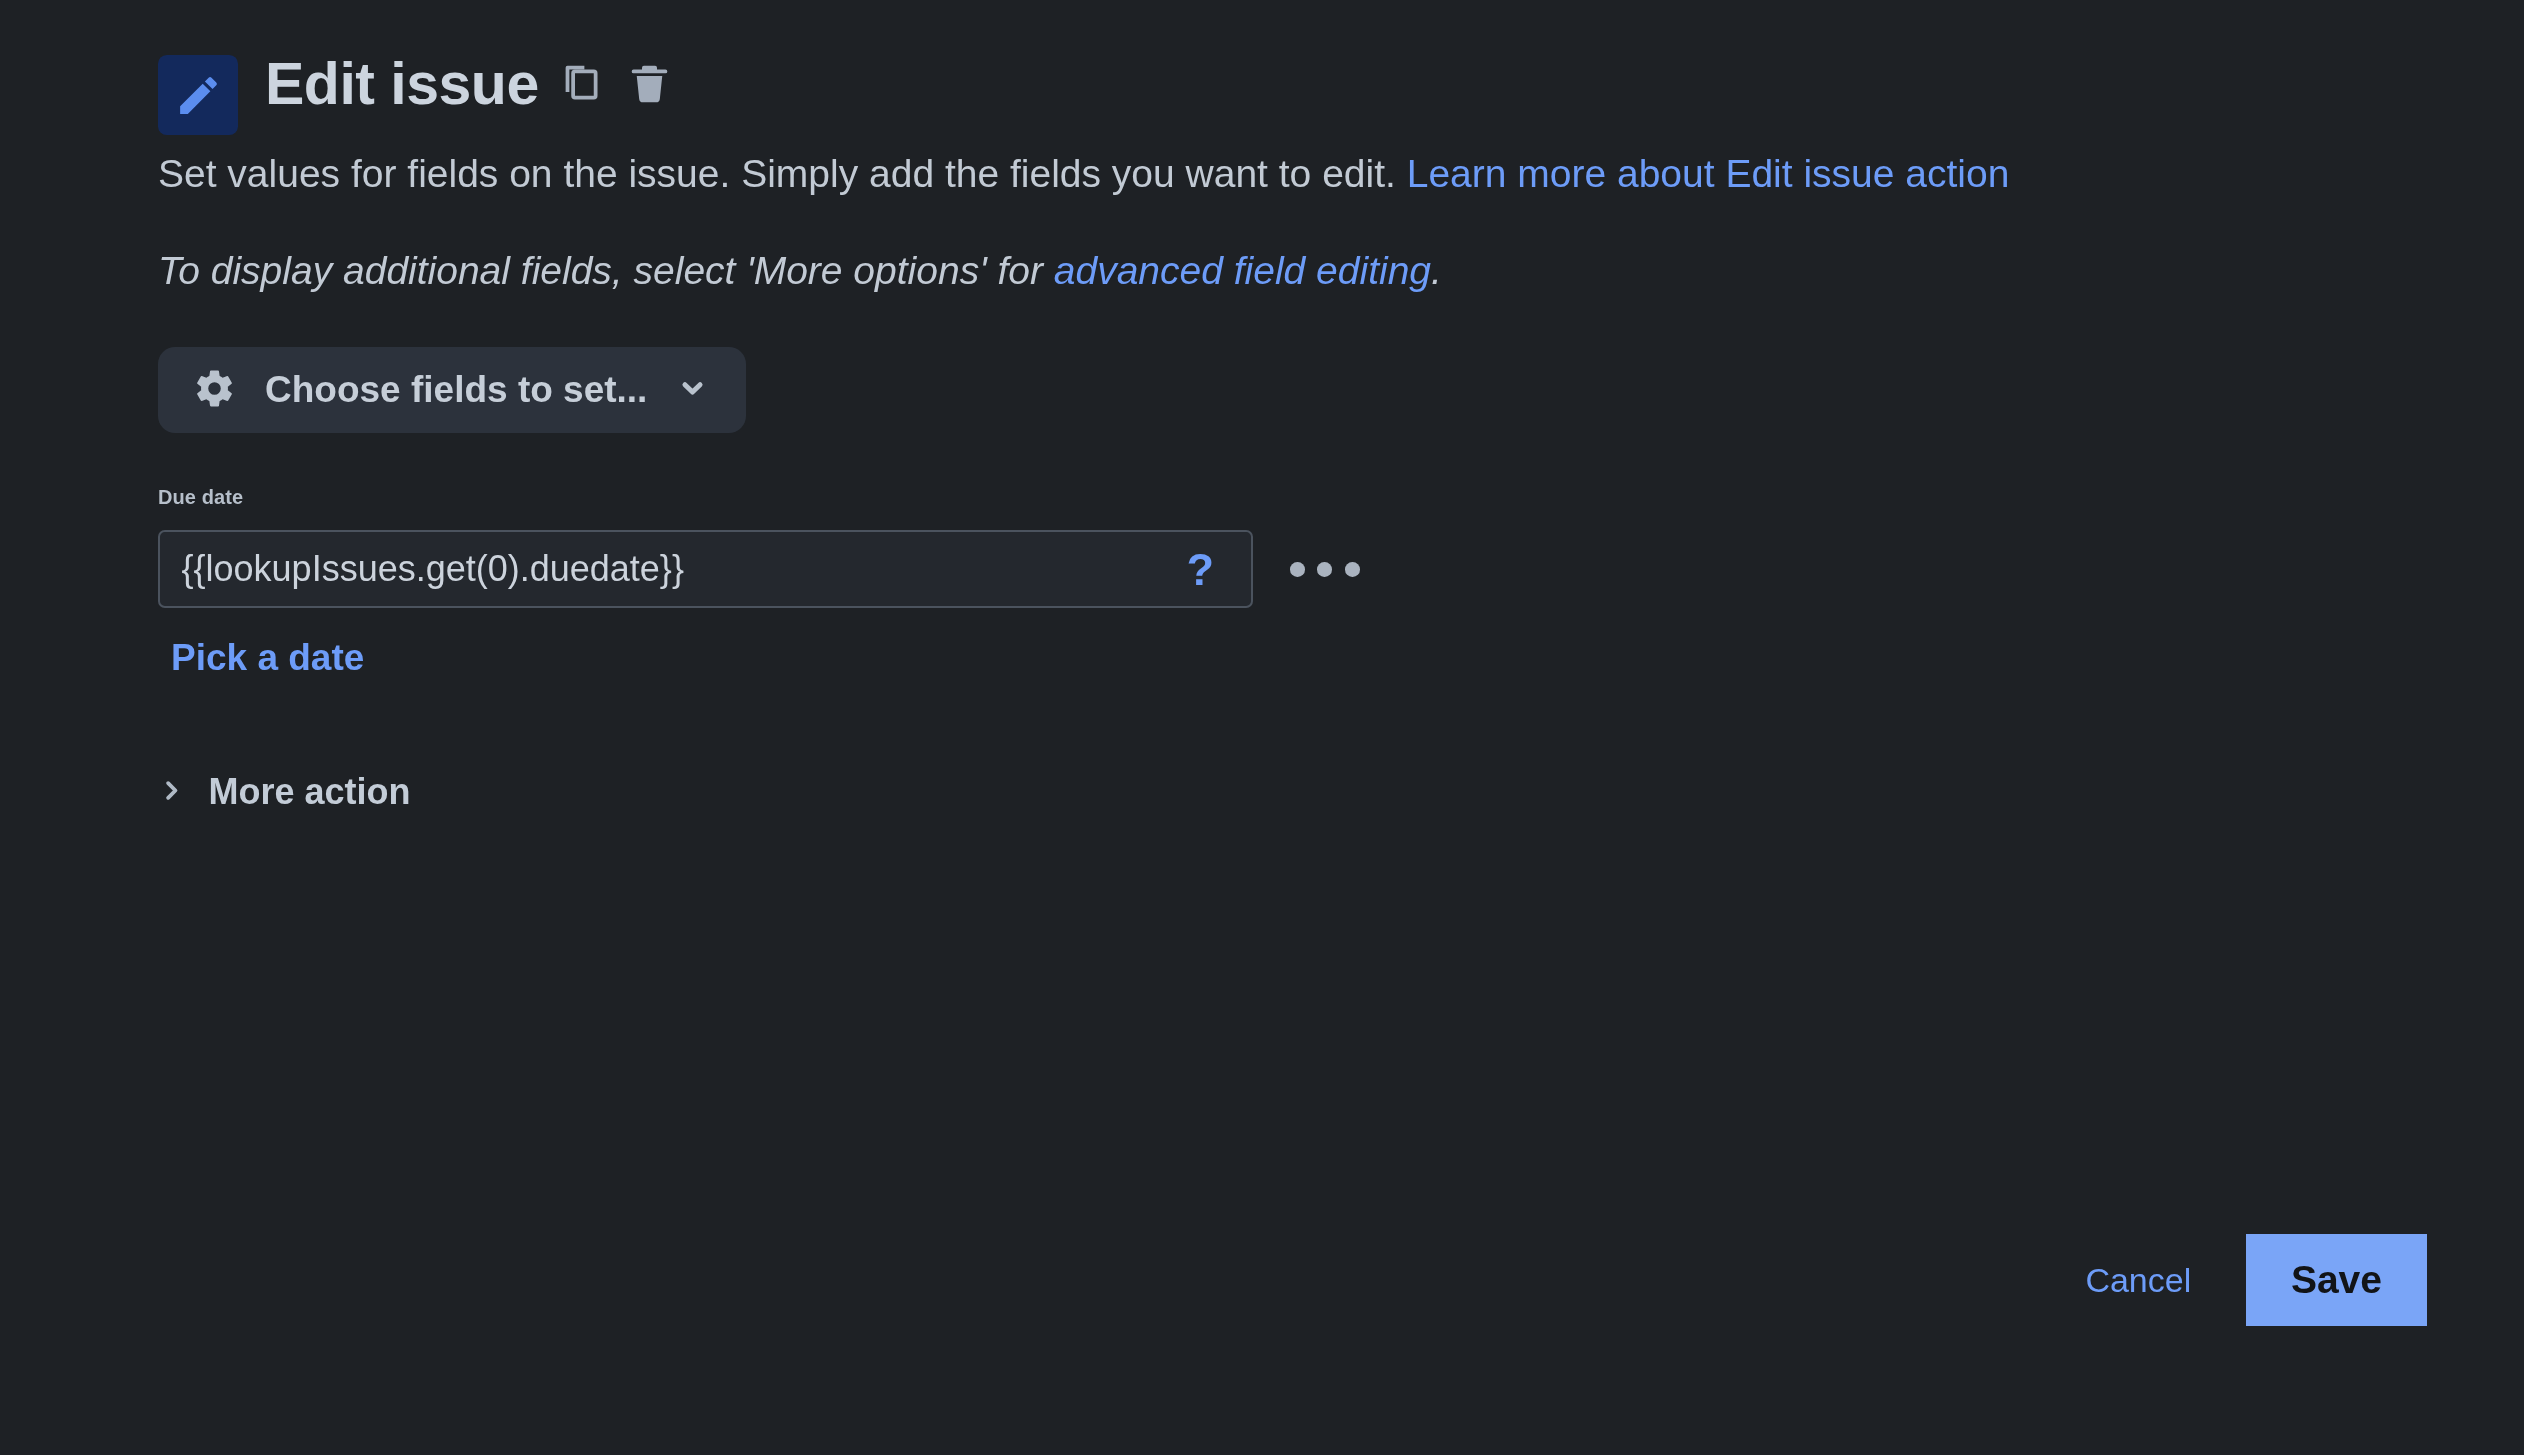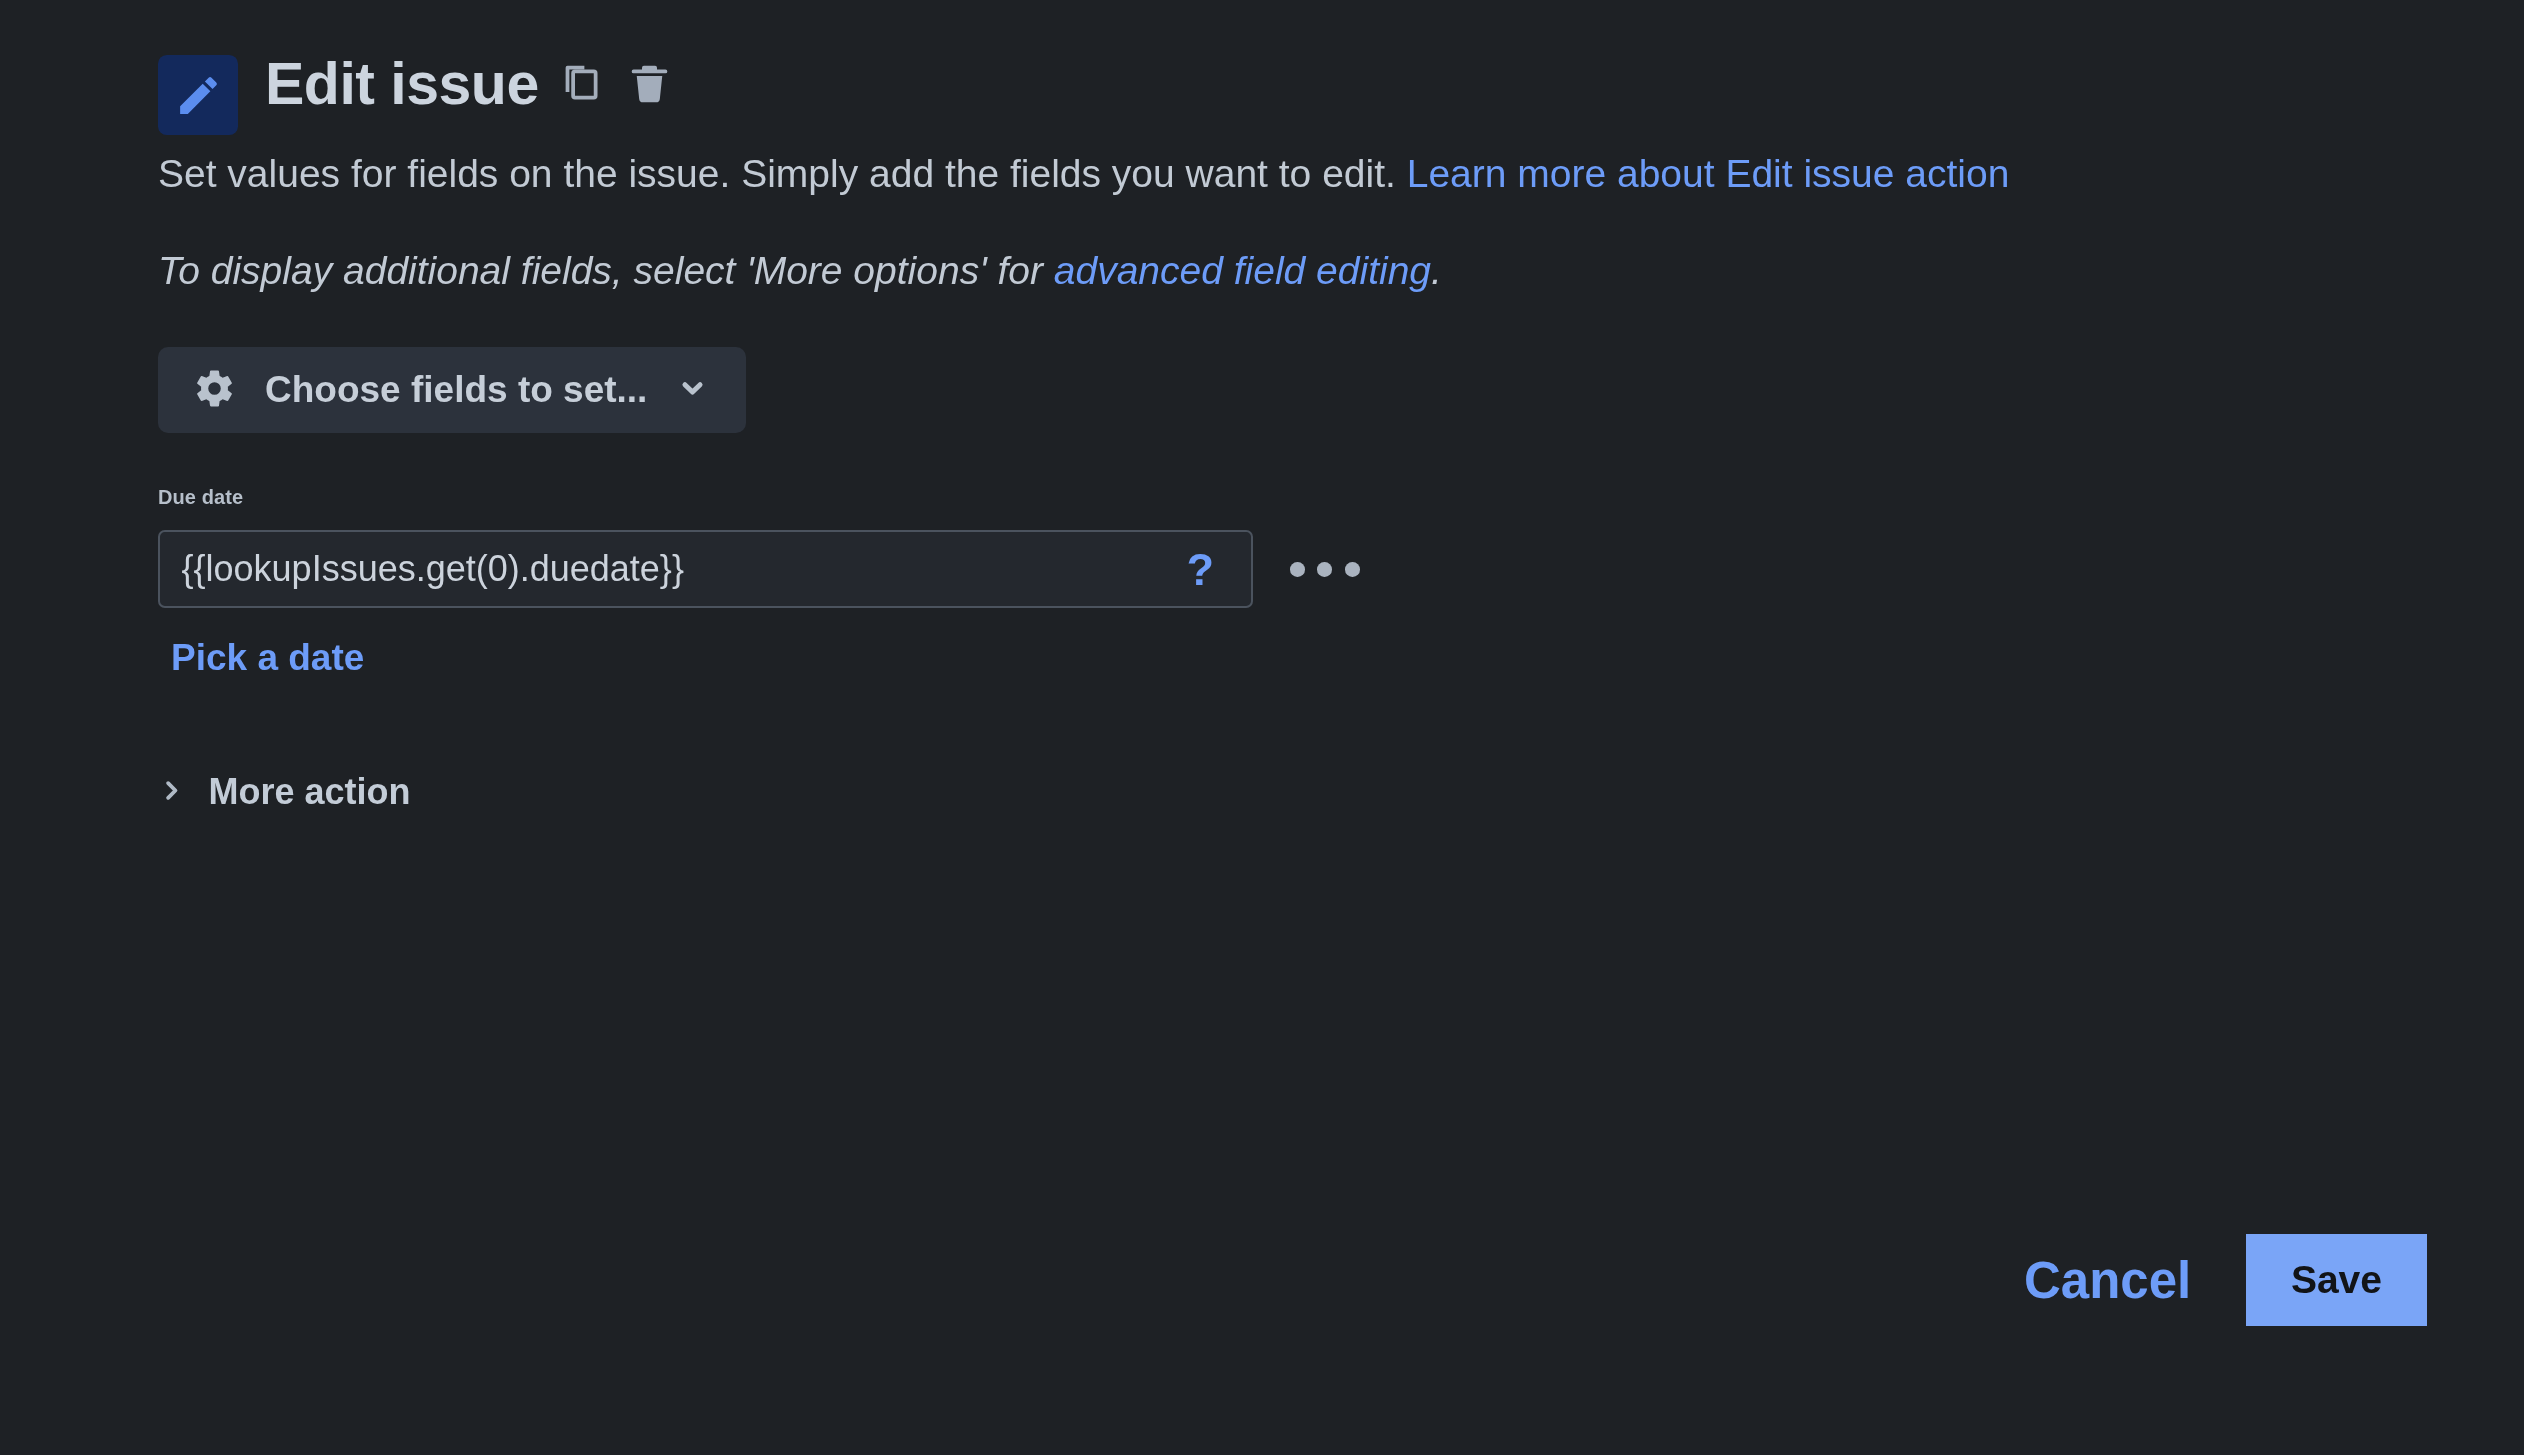--- a/index.html
+++ b/index.html
@@ -93,21 +93,21 @@
   
   .choose-btn{
     margin-top:51px;
     display:inline-flex;
     align-items:center;
     gap:29px;
     height:86px;
     padding:0 37px 0 35px;
     background:var(--btn-face);
     border:none;
-    border-radius:10px;
+    border-radius:17px;
     cursor:pointer;
     font-family:inherit;
   }
   .choose-label{
     font-size:37px;
     font-weight:700;
     color:#c6ced8;
     white-space:nowrap;
   }
   .gear{flex:0 0 auto;display:block;}
@@ -206,22 +206,22 @@
     right:98px;
     top:1234px;
     display:flex;
     align-items:center;
     gap:41px;
   }
   .cancel-btn{
     background:none;
     border:none;
     font-family:inherit;
-    font-size:51px;
-    font-weight:700;
+    font-size:34px;
+    font-weight:400;
     color:var(--link);
     cursor:pointer;
     padding:9.8px 13.7px;
   }
   .save-btn{
     background:var(--save-bg);
     border:none;
     border-radius:0;
     font-family:inherit;
     font-size:39px;

